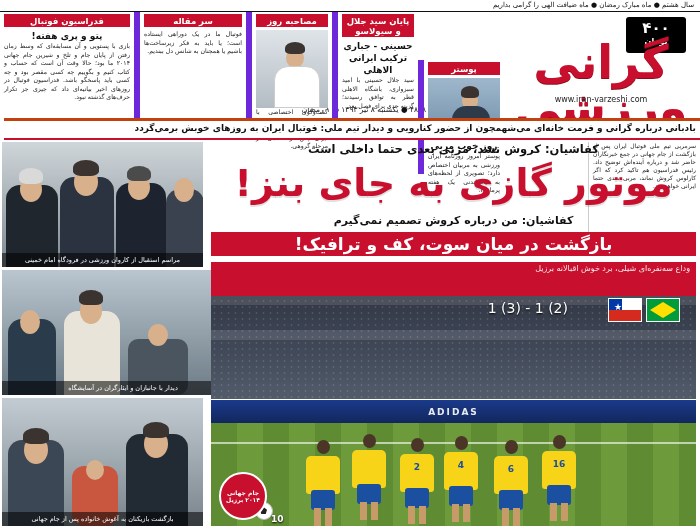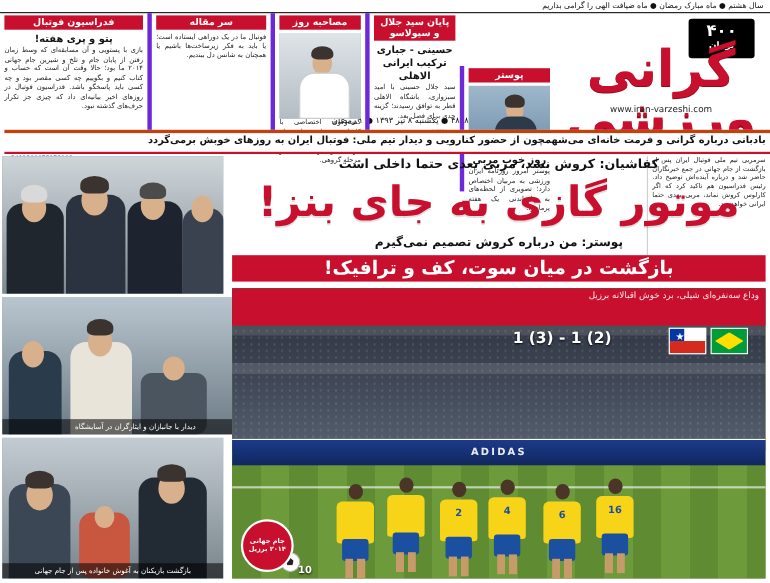--- a/index.html
+++ b/index.html
@@ -47,21 +47,21 @@
     box-sizing:border-box;
   }
   .banner-red .txt{
     position:absolute;right:8px;top:2px;font-size:9px;color:#111;font-weight:bold;white-space:nowrap;
   }
   .banner-red .code{
     position:absolute;left:6px;bottom:-9px;font-size:5.5px;color:#444;direction:ltr;
   }
 
   
-  .mh-col{position:absolute;top:12px;border-left:4px solid #6d28d9;box-sizing:border-box;padding:2px 4px;}
+  .mh-col{position:absolute;top:12px;border-left:6px solid #6d28d9;box-sizing:border-box;padding:2px 4px;}
   .mh-col .kicker{
     background:#c8102e;color:#fff;font-size:8.5px;font-weight:bold;
     text-align:center;padding:1.5px 2px;margin-bottom:3px;
   }
   .mh-col .body{font-size:6.2px;line-height:8.5px;color:#222;text-align:justify;}
   .mh-col .hl{font-size:9px;font-weight:bold;line-height:12px;color:#111;text-align:center;}
 
   .mh-photo{background:#b9c4cb;position:relative;overflow:hidden;}
 
   
@@ -114,21 +114,21 @@
     position:absolute;right:0;top:0;width:485px;height:34px;
     background:#c8102e;color:#fff;
   }
   .bp-caption .sub{
     position:absolute;right:6px;top:2px;font-size:8px;color:#ffe6ea;white-space:nowrap;
   }
   .bp-caption .big{
     position:absolute;right:6px;top:12px;font-size:17px;font-weight:bold;white-space:nowrap;
   }
   .score-box{
-    position:absolute;right:140px;top:38px;font-size:14px;font-weight:bold;color:#fff;
+    position:absolute;right:128px;top:38px;font-size:14px;font-weight:normal;color:#fff;
     text-shadow:0 1px 2px #000;direction:ltr;
   }
   .flag{position:absolute;top:36px;width:34px;height:24px;border:1px solid #fff;box-sizing:border-box;}
   .flag-br{right:16px;background:#009c3b;}
   .flag-br:after{content:"";position:absolute;left:3px;top:3px;width:26px;height:16px;background:#ffdf00;
     clip-path:polygon(50% 0,100% 50%,50% 100%,0 50%);}
   .flag-br .globe{position:absolute;left:12px;top:7px;width:9px;height:9px;border-radius:50%;background:#002776;}
   .flag-cl{right:54px;background:#fff;}
   .flag-cl .red{position:absolute;left:0;bottom:0;width:100%;height:50%;background:#d52b1e;}
   .flag-cl .blue{position:absolute;left:0;top:0;width:40%;height:50%;background:#0039a6;}
@@ -275,20 +275,21 @@
           <div class="hair" style="left:17px;top:26px;width:24px;height:16px;background:#d9d9d9;"></div>
           <div class="suit" style="left:58px;width:54px;height:90px;background:#2b3340;"></div>
           <div class="face" style="left:72px;top:26px;width:24px;height:28px;"></div>
           <div class="hair" style="left:71px;top:18px;width:26px;height:16px;"></div>
           <div class="suit" style="left:114px;width:50px;height:84px;background:#1d2430;"></div>
           <div class="face" style="left:126px;top:32px;width:22px;height:26px;"></div>
           <div class="hair" style="left:125px;top:24px;width:24px;height:15px;background:#4b4b4b;"></div>
           <div class="suit" style="left:164px;width:38px;height:78px;background:#39424e;"></div>
           <div class="face" style="left:172px;top:36px;width:20px;height:24px;"></div>
         </div>
+        <div class="caption-strip">مراسم استقبال از کاروان ورزشی در فرودگاه امام خمینی</div>
       </div>
 
       <div class="photo" id="ph2">
         <div class="pp">
           <div class="bgwall" style="background:linear-gradient(180deg,#b9c6cf,#6d7b86)"></div>
           <div class="suit" style="left:6px;width:48px;height:76px;background:#2a3b4c;"></div>
           <div class="face" style="left:18px;top:40px;width:20px;height:24px;"></div>
           <div class="suit" style="left:62px;width:56px;height:84px;background:#e8e4da;"></div>
           <div class="face" style="left:78px;top:28px;width:22px;height:26px;"></div>
           <div class="hair" style="left:77px;top:20px;width:24px;height:15px;"></div>
@@ -313,21 +314,21 @@
         <div class="caption-strip">بازگشت بازیکنان به آغوش خانواده پس از جام جهانی</div>
       </div>
     </div>
 
     <div class="right-col">
 
       <div class="lead-col-text">سرمربی تیم ملی فوتبال ایران پس از بازگشت از جام جهانی در جمع خبرنگاران حاضر شد و درباره آینده‌اش توضیح داد. رئیس فدراسیون هم تاکید کرد که اگر کارلوس کروش نماند، مربی بعدی حتما ایرانی خواهد بود.</div>
 
       <div class="lead-kicker">کفاشیان: کروش نشد، مربی بعدی حتما داخلی است</div>
       <div class="lead-head">موتور گازی به جای بنز!</div>
-      <div class="lead-sub">پوستر: من درباره کروش تصمیم نمی‌گیرم</div>
+      <div class="lead-sub">کفاشیان: من درباره کروش تصمیم نمی‌گیرم</div>
       <div class="lead-strap">بازگشت در میان سوت، کف و ترافیک!</div>
 
       <div class="bigphoto">
 
         <div class="crowd">
           <div class="stand-band" style="top:22%;"></div>
           <div class="stand-band" style="top:46%;"></div>
         </div>
 
         <div class="ad-board">

